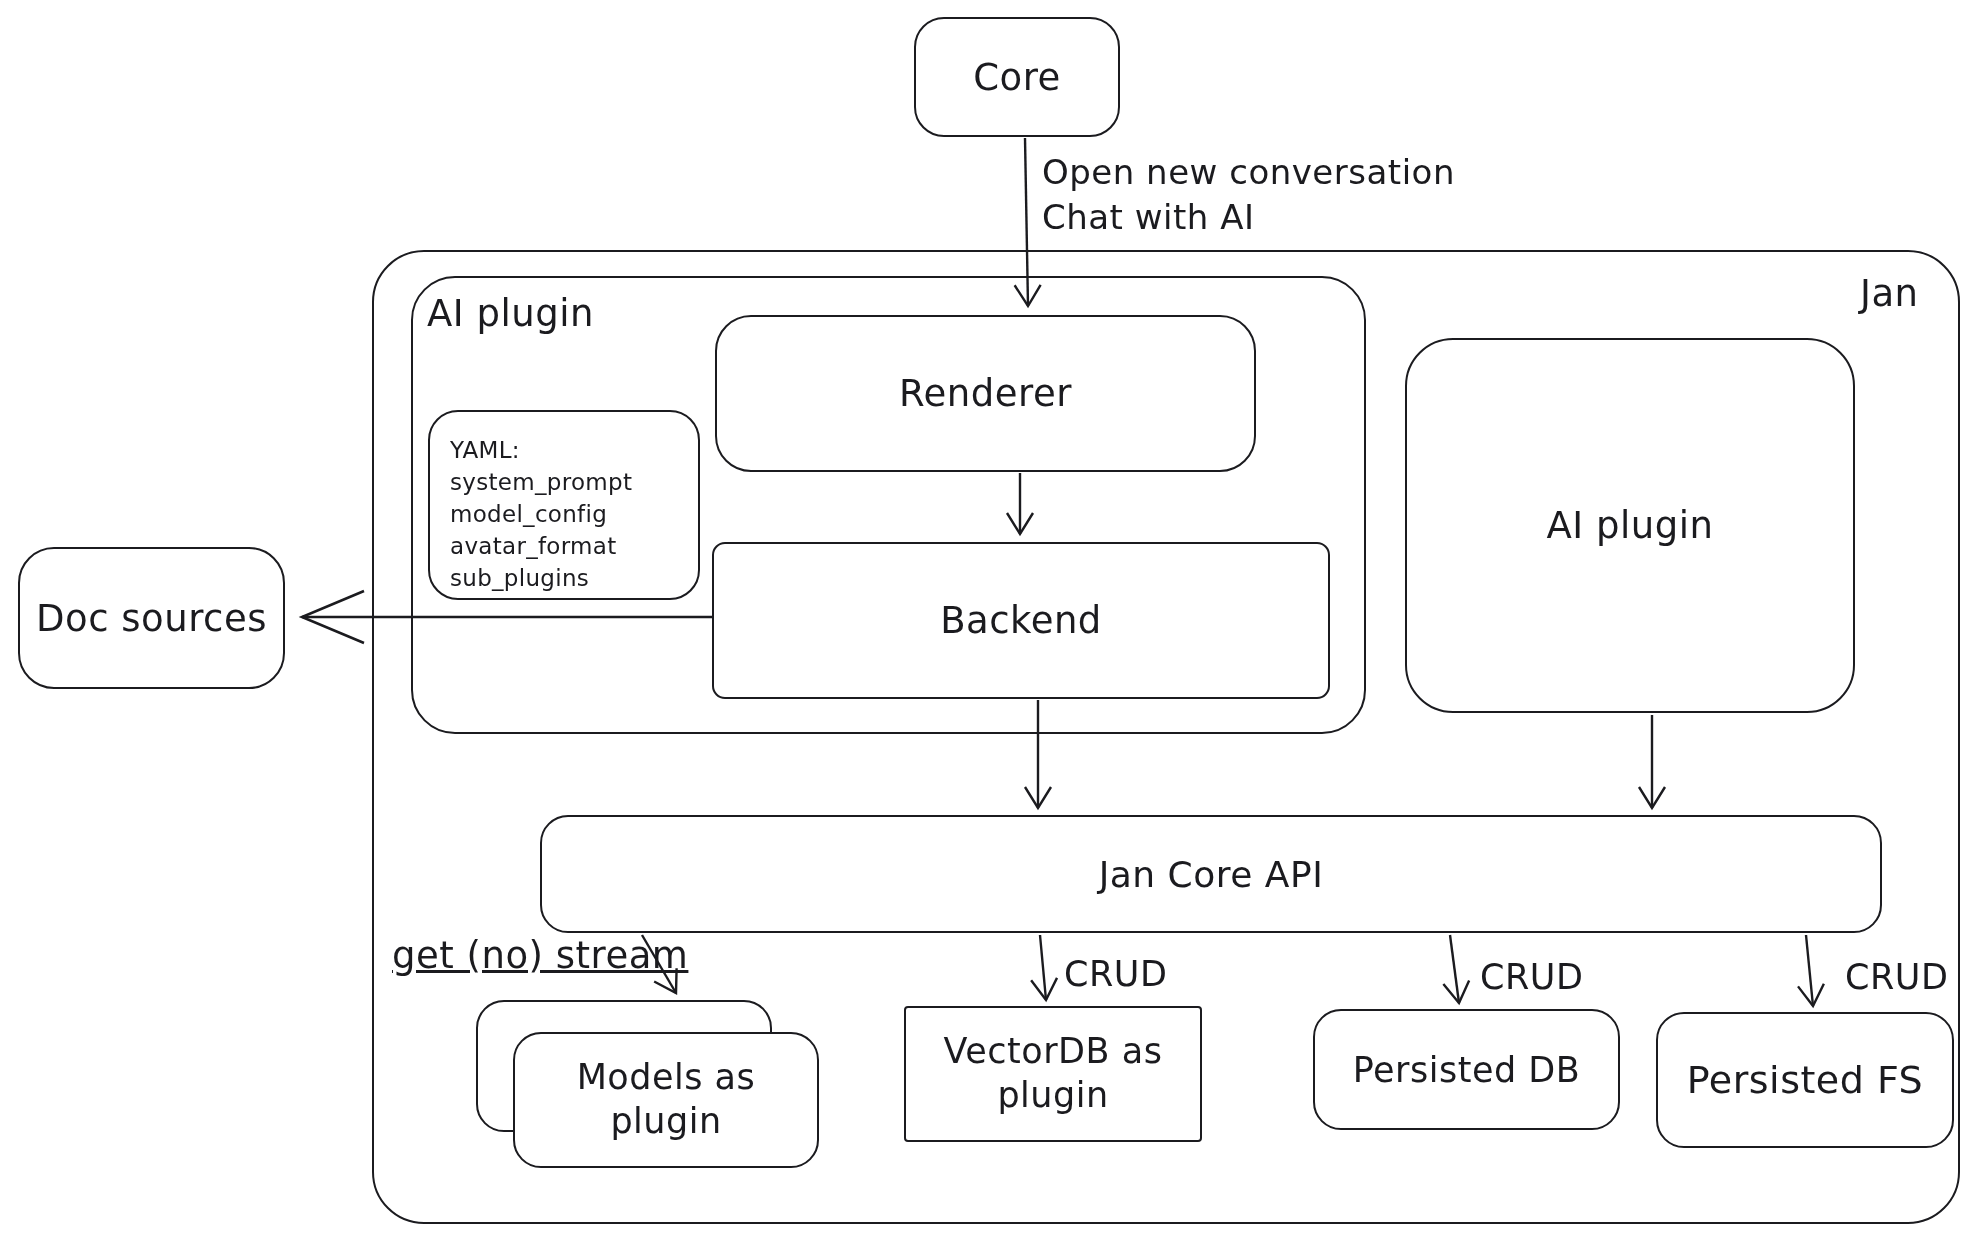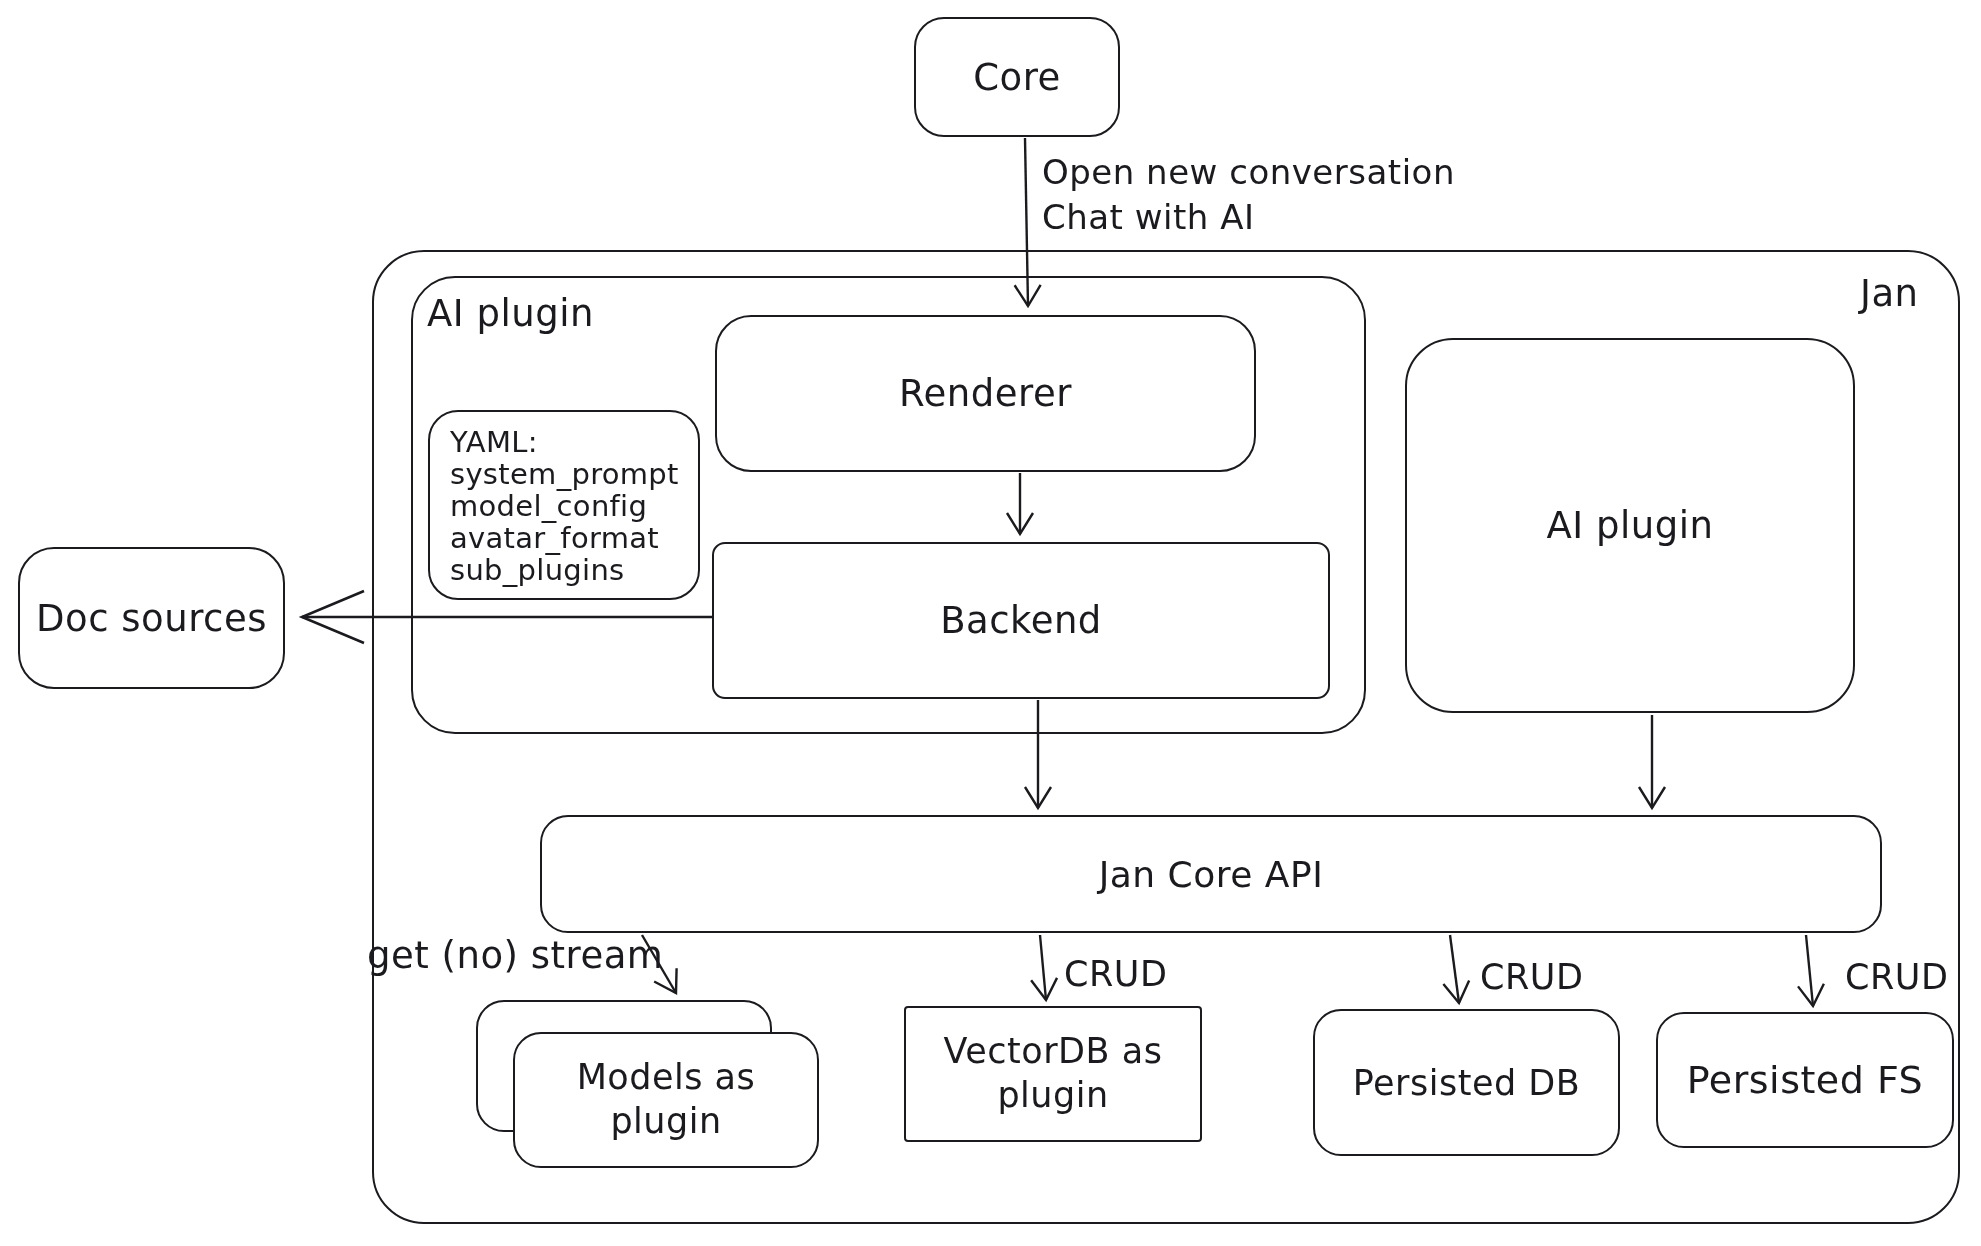--- a/index.html
+++ b/index.html
@@ -24,21 +24,21 @@
 
 <div class="canvas">
 
   <div class="box container z1" style="left:372px;top:250px;width:1588px;height:974px;border-radius:52px;"></div>
   <div class="label z3" style="left:1860px;top:272px;font-size:37px;">Jan</div>
 
   <div class="box container z2" style="left:411px;top:276px;width:955px;height:458px;border-radius:44px;"></div>
   <div class="label z3" style="left:427px;top:292px;font-size:37px;">AI plugin</div>
 
   <div class="box z3" style="left:428px;top:410px;width:272px;height:190px;border-radius:30px;align-items:flex-start;justify-content:flex-start;text-align:left;padding:14px 0 0 20px;">
-    <div style="font-size:29px;line-height:32px;">
+    <div style="font-size:23px;line-height:32px;margin-top:8px;">
       <div class="note-line">YAML:</div>
       <div class="note-line">system_prompt</div>
       <div class="note-line">model_config</div>
       <div class="note-line">avatar_format</div>
       <div class="note-line">sub_plugins</div>
     </div>
   </div>
 
   <div class="box z3" style="left:715px;top:315px;width:541px;height:157px;border-radius:36px;">
     <div class="lbl" style="font-size:37px;">Renderer</div>
@@ -62,37 +62,37 @@
 
   <div class="box z2" style="left:476px;top:1000px;width:296px;height:132px;border-radius:28px;"></div>
   <div class="box z3" style="left:513px;top:1032px;width:306px;height:136px;border-radius:28px;">
     <div class="lbl" style="font-size:35px;width:220px;line-height:1.25;">Models as plugin</div>
   </div>
 
   <div class="box z2" style="left:904px;top:1006px;width:298px;height:136px;border-radius:4px;">
     <div class="lbl" style="font-size:35px;width:240px;line-height:1.25;">VectorDB as plugin</div>
   </div>
 
-  <div class="box z2" style="left:1313px;top:1009px;width:307px;height:147px;border-radius:28px;">
+  <div class="box z2" style="left:1313px;top:1009px;width:307px;height:121px;border-radius:28px;">
     <div class="lbl" style="font-size:35px;">Persisted DB</div>
   </div>
 
   <div class="box z2" style="left:1656px;top:1012px;width:298px;height:136px;border-radius:28px;">
     <div class="lbl" style="font-size:38px;">Persisted FS</div>
   </div>
 
   <div class="box z2" style="left:914px;top:17px;width:206px;height:120px;border-radius:30px;">
     <div class="lbl" style="font-size:37px;">Core</div>
   </div>
 
   <div class="label z4" style="left:1042px;top:150px;font-size:34px;line-height:45px;">
     <div>Open new conversation</div>
     <div>Chat with AI</div>
   </div>
-  <div class="label z4" style="left:367px;top:934px;font-size:37px;">get (no) stream</div>
+  <div class="label z4" style="left:392px;top:934px;font-size:37px;text-decoration:underline;">get (no) stream</div>
   <div class="label z4" style="left:1064px;top:954px;font-size:35px;">CRUD</div>
   <div class="label z4" style="left:1480px;top:957px;font-size:35px;">CRUD</div>
   <div class="label z4" style="left:1845px;top:957px;font-size:35px;">CRUD</div>
 
   <svg id="connector-layer" viewBox="0 0 1981 1246" xmlns="http://www.w3.org/2000/svg">
     <defs>
       <marker id="ah" markerUnits="userSpaceOnUse" markerWidth="36" markerHeight="36" refX="27" refY="17" orient="auto">
         <path d="M6,4 L27,17 L6,30" fill="none" stroke="#1b1b1f" stroke-width="2.4"></path>
       </marker>
       <marker id="ahBig" markerUnits="userSpaceOnUse" markerWidth="80" markerHeight="64" refX="70" refY="31" orient="auto">

